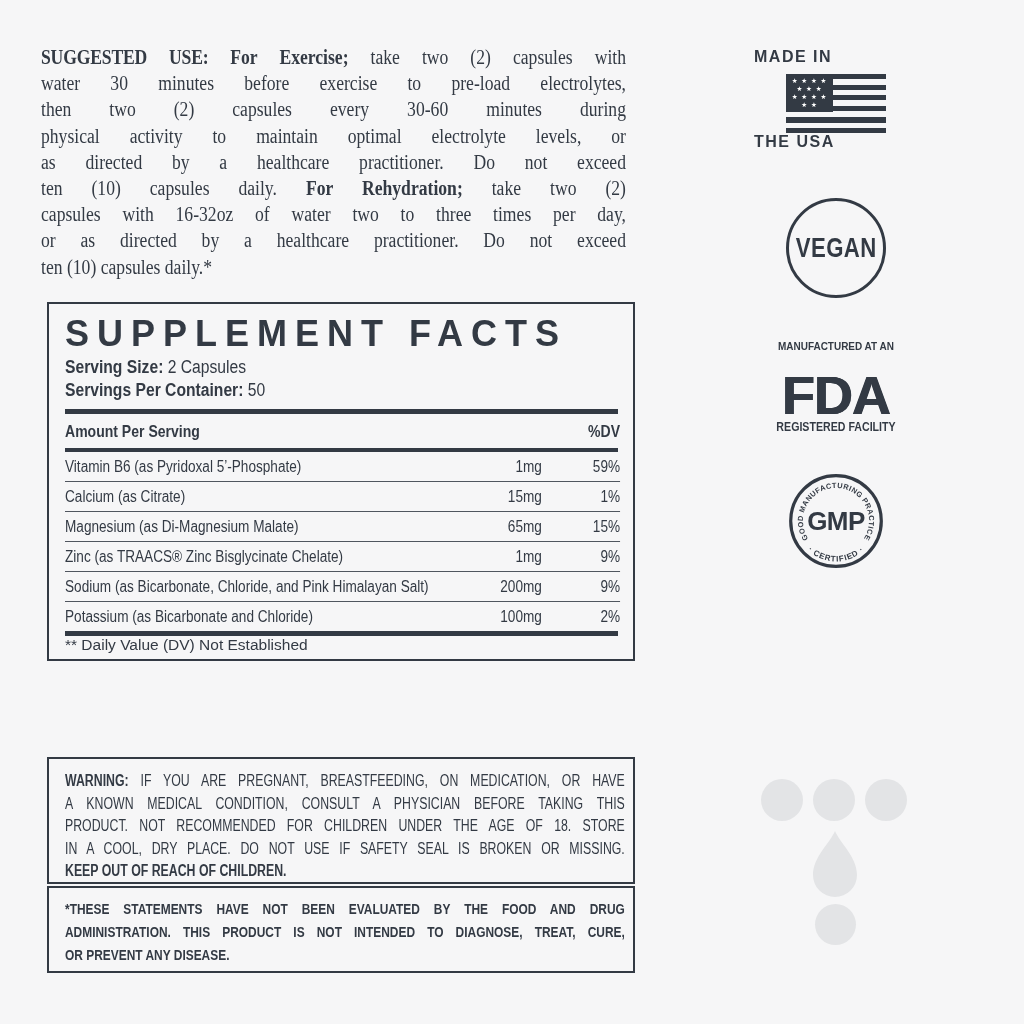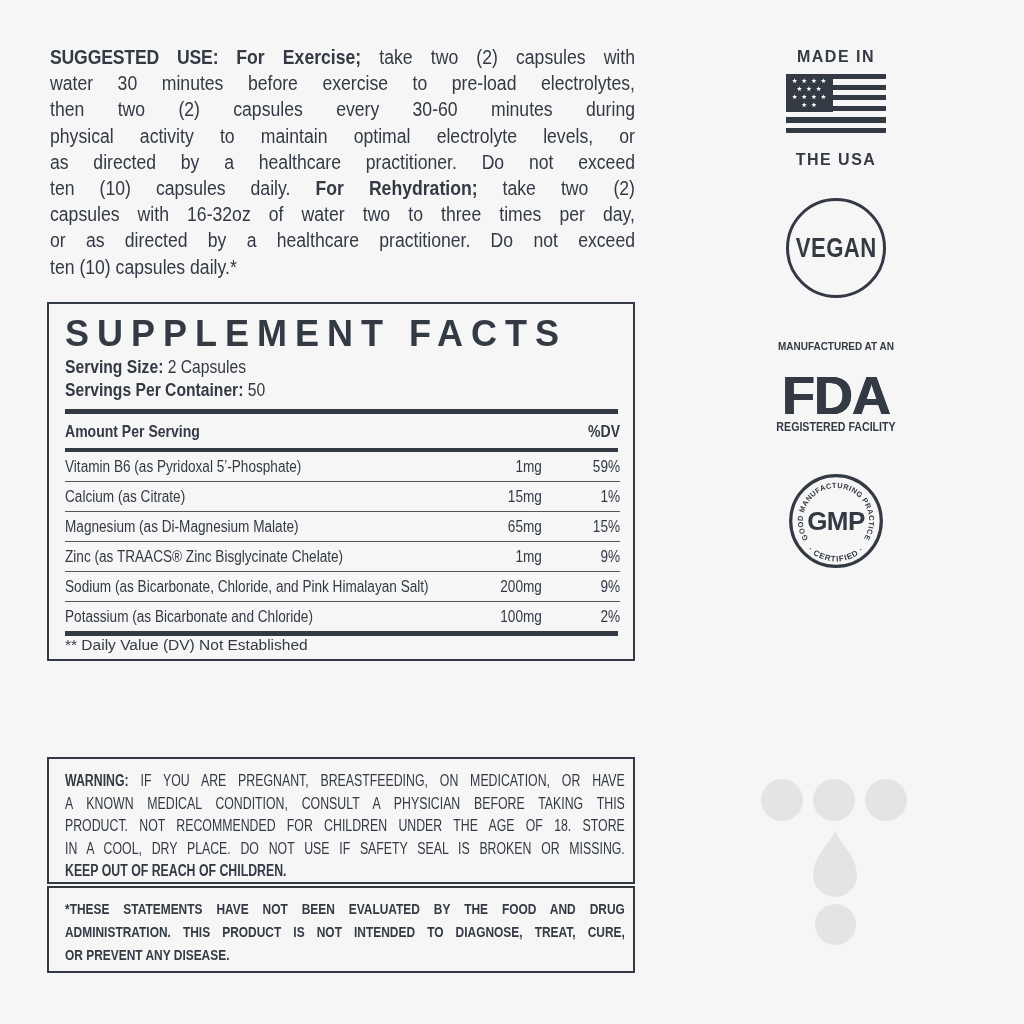--- a/index.html
+++ b/index.html
@@ -5,21 +5,21 @@
   :root{
     --ink:#333a44;
     --bg:#f6f6f7;
     --wm:#e3e4e6;
   }
   html,body{margin:0;padding:0;}
   body{background:var(--bg);font-family:"Liberation Sans",sans-serif;color:var(--ink);}
   #stage{position:relative;width:1024px;height:1024px;background:var(--bg);overflow:hidden;}
 
   
-  .sug{position:absolute;left:50px;top:44px;width:585px;}
+  .sug{position:absolute;left:41px;top:44px;width:585px;font-family:Liberation Serif, serif;}
   .sug-scale{width:664px;transform:scaleX(0.881);transform-origin:0 0;font-size:20px;line-height:26.2px;color:var(--ink);}
   .sug-scale .tline{text-align:justify;text-align-last:justify;white-space:nowrap;}
   .sug-scale .tline.nj{text-align-last:left;}
   .seg-hdr{font-weight:bold;letter-spacing:-0.2px;}
   .seg-b{font-weight:bold;}
   .seg-sup{font-size:60%;vertical-align:super;}
 
   .panel{position:absolute;left:47px;width:588px;border:2.5px solid var(--ink);box-sizing:border-box;background:transparent;overflow:hidden;}
   #sf-panel{top:302px;height:359px;padding:8px 15px 16px 16px;}
   #oi-panel{top:664px;height:76px;padding:10px 15px 0 16px;}
@@ -46,29 +46,29 @@
   .warn-scale{width:727px;transform:scaleX(0.77);transform-origin:0 0;font-size:16px;line-height:22.6px;}
   .warn-scale .tline{text-align:justify;text-align-last:justify;white-space:nowrap;}
   .warn-scale .tline.nj{text-align-last:left;}
 
   .disc-scale{width:727px;transform:scaleX(0.77);transform-origin:0 0;font-size:15.5px;line-height:23px;font-weight:bold;}
   .disc-scale .tline{text-align:justify;text-align-last:justify;white-space:nowrap;}
   .disc-scale .tline.nj{text-align-last:left;}
 
   
   .rail{position:absolute;left:754px;top:0;width:164px;}
-  .badge-cap{font-size:16px;font-weight:bold;letter-spacing:1.5px;text-align:center;white-space:nowrap;}
+  .badge-cap{font-size:16px;font-weight:bold;letter-spacing:1.5px;text-align:left;white-space:nowrap;}
   #made-in{position:absolute;top:48px;left:0;width:164px;}
   .flag{width:100px;margin:8px auto 0;}
   .flag-top{display:flex;height:38px;}
   .canton{width:47px;background:var(--ink);padding-top:2.5px;box-sizing:border-box;}
   .star-row{font-size:6.5px;line-height:8.3px;color:#ffffff;text-align:center;letter-spacing:1px;white-space:nowrap;}
   .fstripes{flex:1;background:repeating-linear-gradient(to bottom,var(--ink) 0 5.2px,transparent 5.2px 10.6px);}
   .fbar{height:5.2px;background:var(--ink);margin-top:5.4px;}
-  #made-in .badge-cap.btm{margin-top:18px;}
+  #made-in .badge-cap.btm{margin-top:0;}
 
   #vegan{position:absolute;top:198px;left:32px;width:100px;height:100px;border:3.5px solid var(--ink);border-radius:50%;display:flex;align-items:center;justify-content:center;box-sizing:border-box;}
   #vegan .vtext{font-size:27px;font-weight:bold;letter-spacing:0.5px;transform:scaleX(0.82);white-space:nowrap;}
 
   #fda{position:absolute;top:340px;left:0;width:164px;text-align:center;}
   .fda-top{font-size:10.5px;font-weight:bold;letter-spacing:0;white-space:nowrap;transform:scaleX(0.95);transform-origin:50% 50%;}
   .fda-big{font-size:54px;line-height:50px;font-weight:bold;letter-spacing:-1px;text-shadow:0.6px 0 0 currentColor,-0.6px 0 0 currentColor;margin-top:18px;}
   .fda-btm{font-size:12.5px;font-weight:bold;white-space:nowrap;transform:scaleX(0.85);transform-origin:50% 50%;}
 
   #gmp{position:absolute;top:471px;left:32px;width:100px;height:100px;color:var(--ink);}

